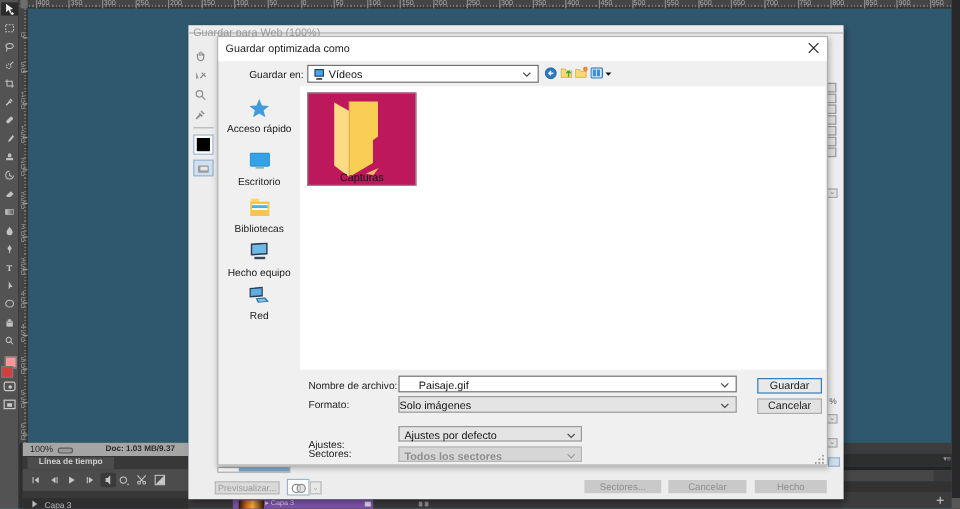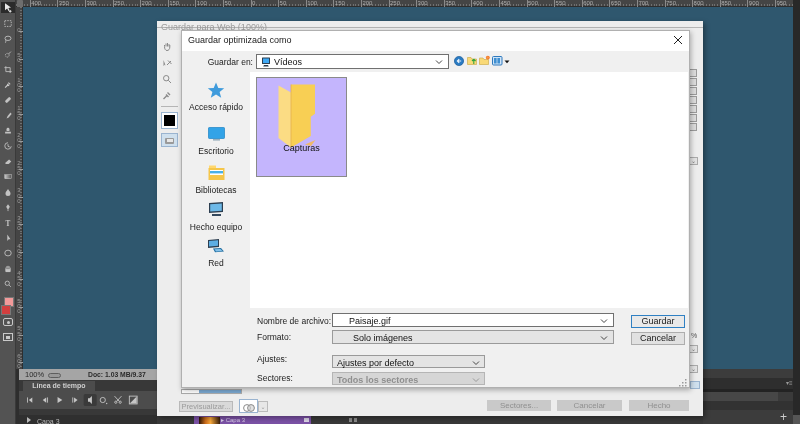--- a/index.html
+++ b/index.html
@@ -359,45 +359,45 @@
       <div class="abs" style="left:0; top:150px; width:68px; text-align:center; font-size:8.5px; color:#1a1a1a;">Hecho equipo</div>
       <div class="abs" style="left:0; top:166px; width:68px; text-align:center;"><span style="display:inline-block;"><svg width="18" height="16">
             <path d="M1,2 L12,1 L12,9 L1,10 Z" fill="#2c3e50"></path>
             <path d="M2,3 L11,2.2 L11,7.8 L2,8.6 Z" fill="#5dade2"></path>
             <path d="M6,10.5 L14,10 L17,13.5 L8,14.2 Z" fill="#2471a3"></path>
             <path d="M7.5,11.3 L13.4,10.9 L15.3,13 L9,13.5 Z" fill="#85c1e9"></path>
           </svg></span></div>
       <div class="abs" style="left:0; top:186px; width:68px; text-align:center; font-size:8.5px; color:#1a1a1a;">Red</div>
     </div>
     <div class="abs" style="left:68px; top:41px; width:438px; height:236px; background:#fff;">
-    <div class="abs" style="left:6px; top:5px; width:91px; height:100px; border:1px solid #8a8a8a; background:#c4b5fd;">
+    <div class="abs" style="left:6px; top:5px; width:91px; height:78px; border:1px solid #8a8a8a; background:#be185d;">
       <svg width="39" height="65" style="position:absolute; left:21px; top:6px;">
         <path d="M13,0.5 L37,0.5 L37,29.7 L32.8,32.8 L32.8,51.9 L13,63.6 Z" fill="#f8cf54"></path>
         <path d="M0.5,1.5 L13,8.6 L13,63.6 L0.5,54 Z" fill="#fbdc84"></path>
         <path d="M13,0.5 L13,63.6" stroke="#e3ae4e" stroke-width="0.8"></path>
         <path d="M27,60.5 L37.5,56 L33,62 Z" fill="#efb96a"></path>
       </svg>
       <div class="abs" style="left:0; top:65px; width:89px; text-align:center; font-size:9px; color:#111;">Capturas</div>
     </div>
   </div>
     <div class="abs" style="left:75px; top:285px; width:90px; font-size:8.5px; color:#1a1a1a;">Nombre de archivo:</div>
     <div class="abs" style="left:150px; top:282px; width:282px; height:14px; background:#fff; border:1px solid #707070;">
     <span class="abs" style="left:16px; top:1.5px; font-size:9px; color:#111;">Paisaje.gif</span>
     <svg width="8" height="5" style="position:absolute; right:5px; top:5px;">
         <path d="M1,0.5 L4,3.5 L7,0.5" stroke="#444" fill="none"></path>
       </svg>
   </div>
     <div class="abs" style="left:75px; top:300.5px; width:90px; font-size:8.5px; color:#1a1a1a;">Formato:</div>
     <div class="abs" style="left:150px; top:299px; width:282px; height:14px; background:#e4e4e4; border:1px solid #9a9a9a;">
-    <span class="abs" style="left:20px; top:1.5px; font-size:9px; color:#111;">Solo imágenes</span>
+    <span class="abs" style="left:0; top:1.5px; font-size:9px; color:#111;">Solo imágenes</span>
     <svg width="8" height="5" style="position:absolute; right:5px; top:5px;">
         <path d="M1,0.5 L4,3.5 L7,0.5" stroke="#444" fill="none"></path>
       </svg>
   </div>
-    <div class="abs" style="left:75px; top:323px; width:90px; font-size:8.5px; color:#1a1a1a;">Ajustes:</div>
+    <div class="abs" style="left:75px; top:334px; width:90px; font-size:8.5px; color:#1a1a1a;">Ajustes:</div>
     <div class="abs" style="left:150px; top:324px; width:153px; height:13px; background:#e4e4e4; border:1px solid #9a9a9a;">
     <span class="abs" style="left:4px; top:1.5px; font-size:9px; color:#111;">Ajustes por defecto</span>
     <svg width="8" height="5" style="position:absolute; right:4px; top:4.5px;">
         <path d="M1,0.5 L4,3.5 L7,0.5" stroke="#444" fill="none"></path>
       </svg>
   </div>
     <div class="abs" style="left:75px; top:342px; width:90px; font-size:8.5px; color:#1a1a1a;">Sectores:</div>
     <div class="abs" style="left:150px; top:341px; width:153px; height:13px; background:#d6d6d6; border:1px solid #b5b5b5;">
     <span class="abs" style="left:4px; top:1.5px; font-size:9px; color:#8f8f8f;font-weight:bold;">Todos los sectores</span>
     <svg width="8" height="5" style="position:absolute; right:4px; top:4.5px;">

